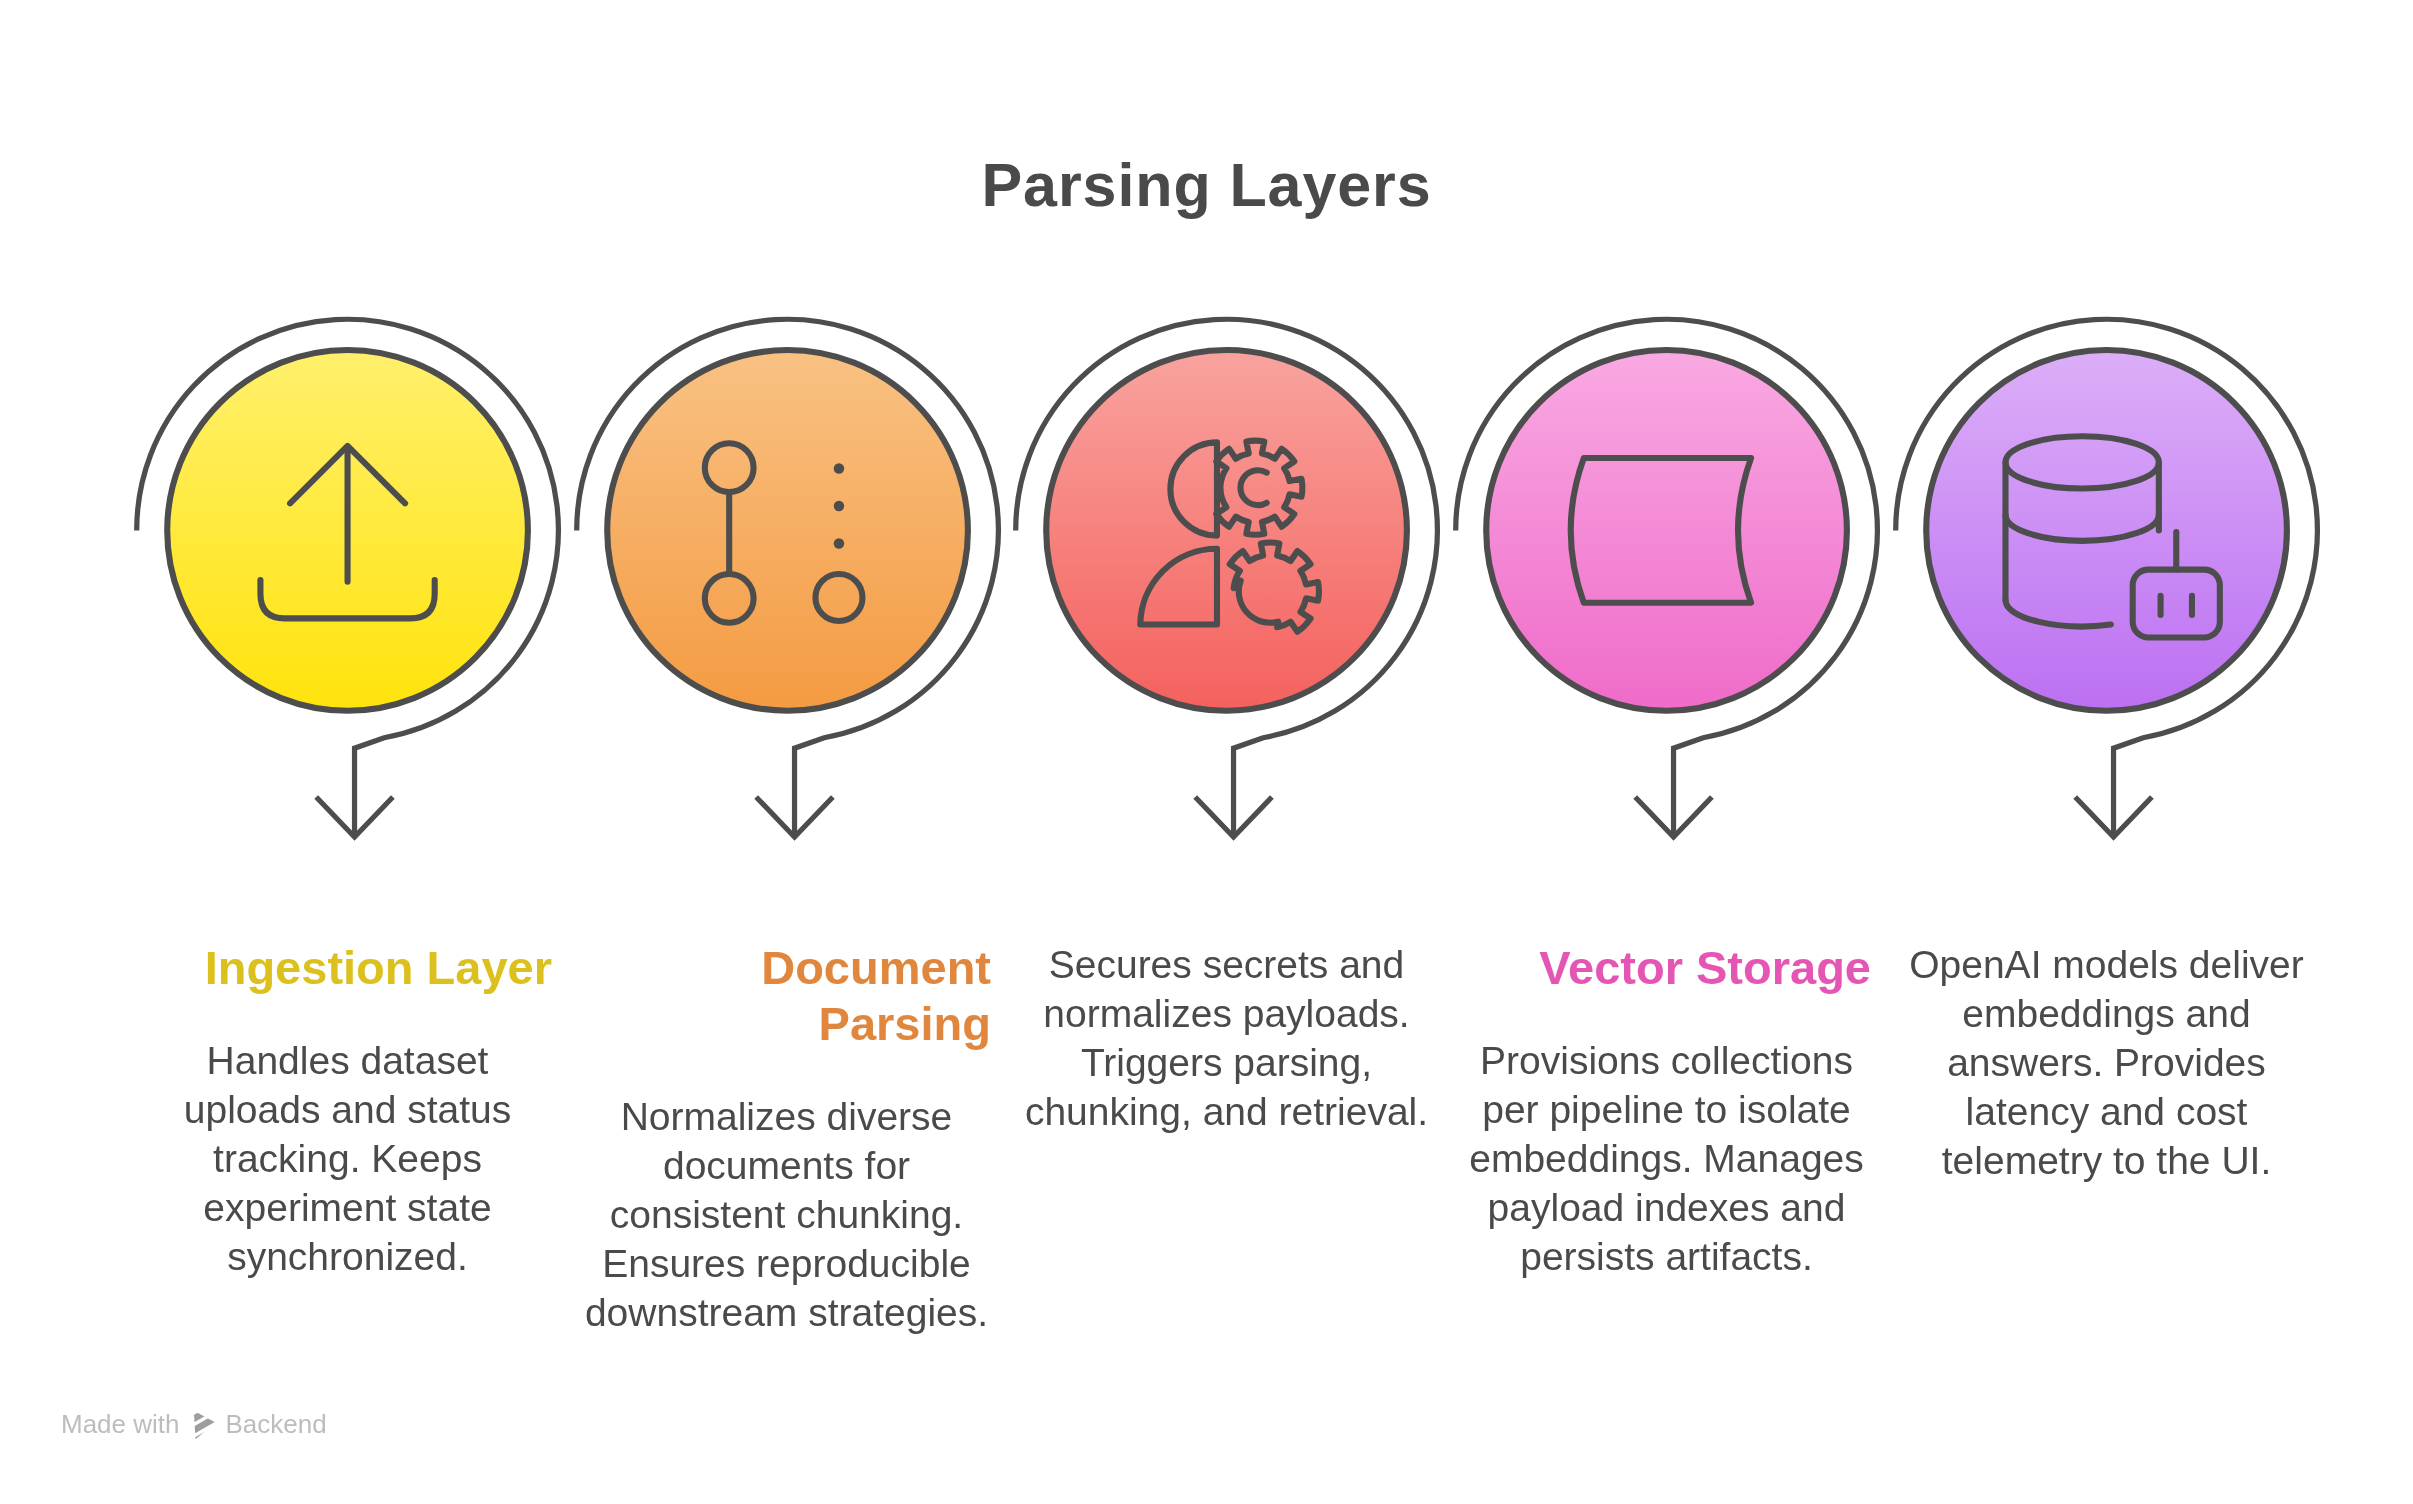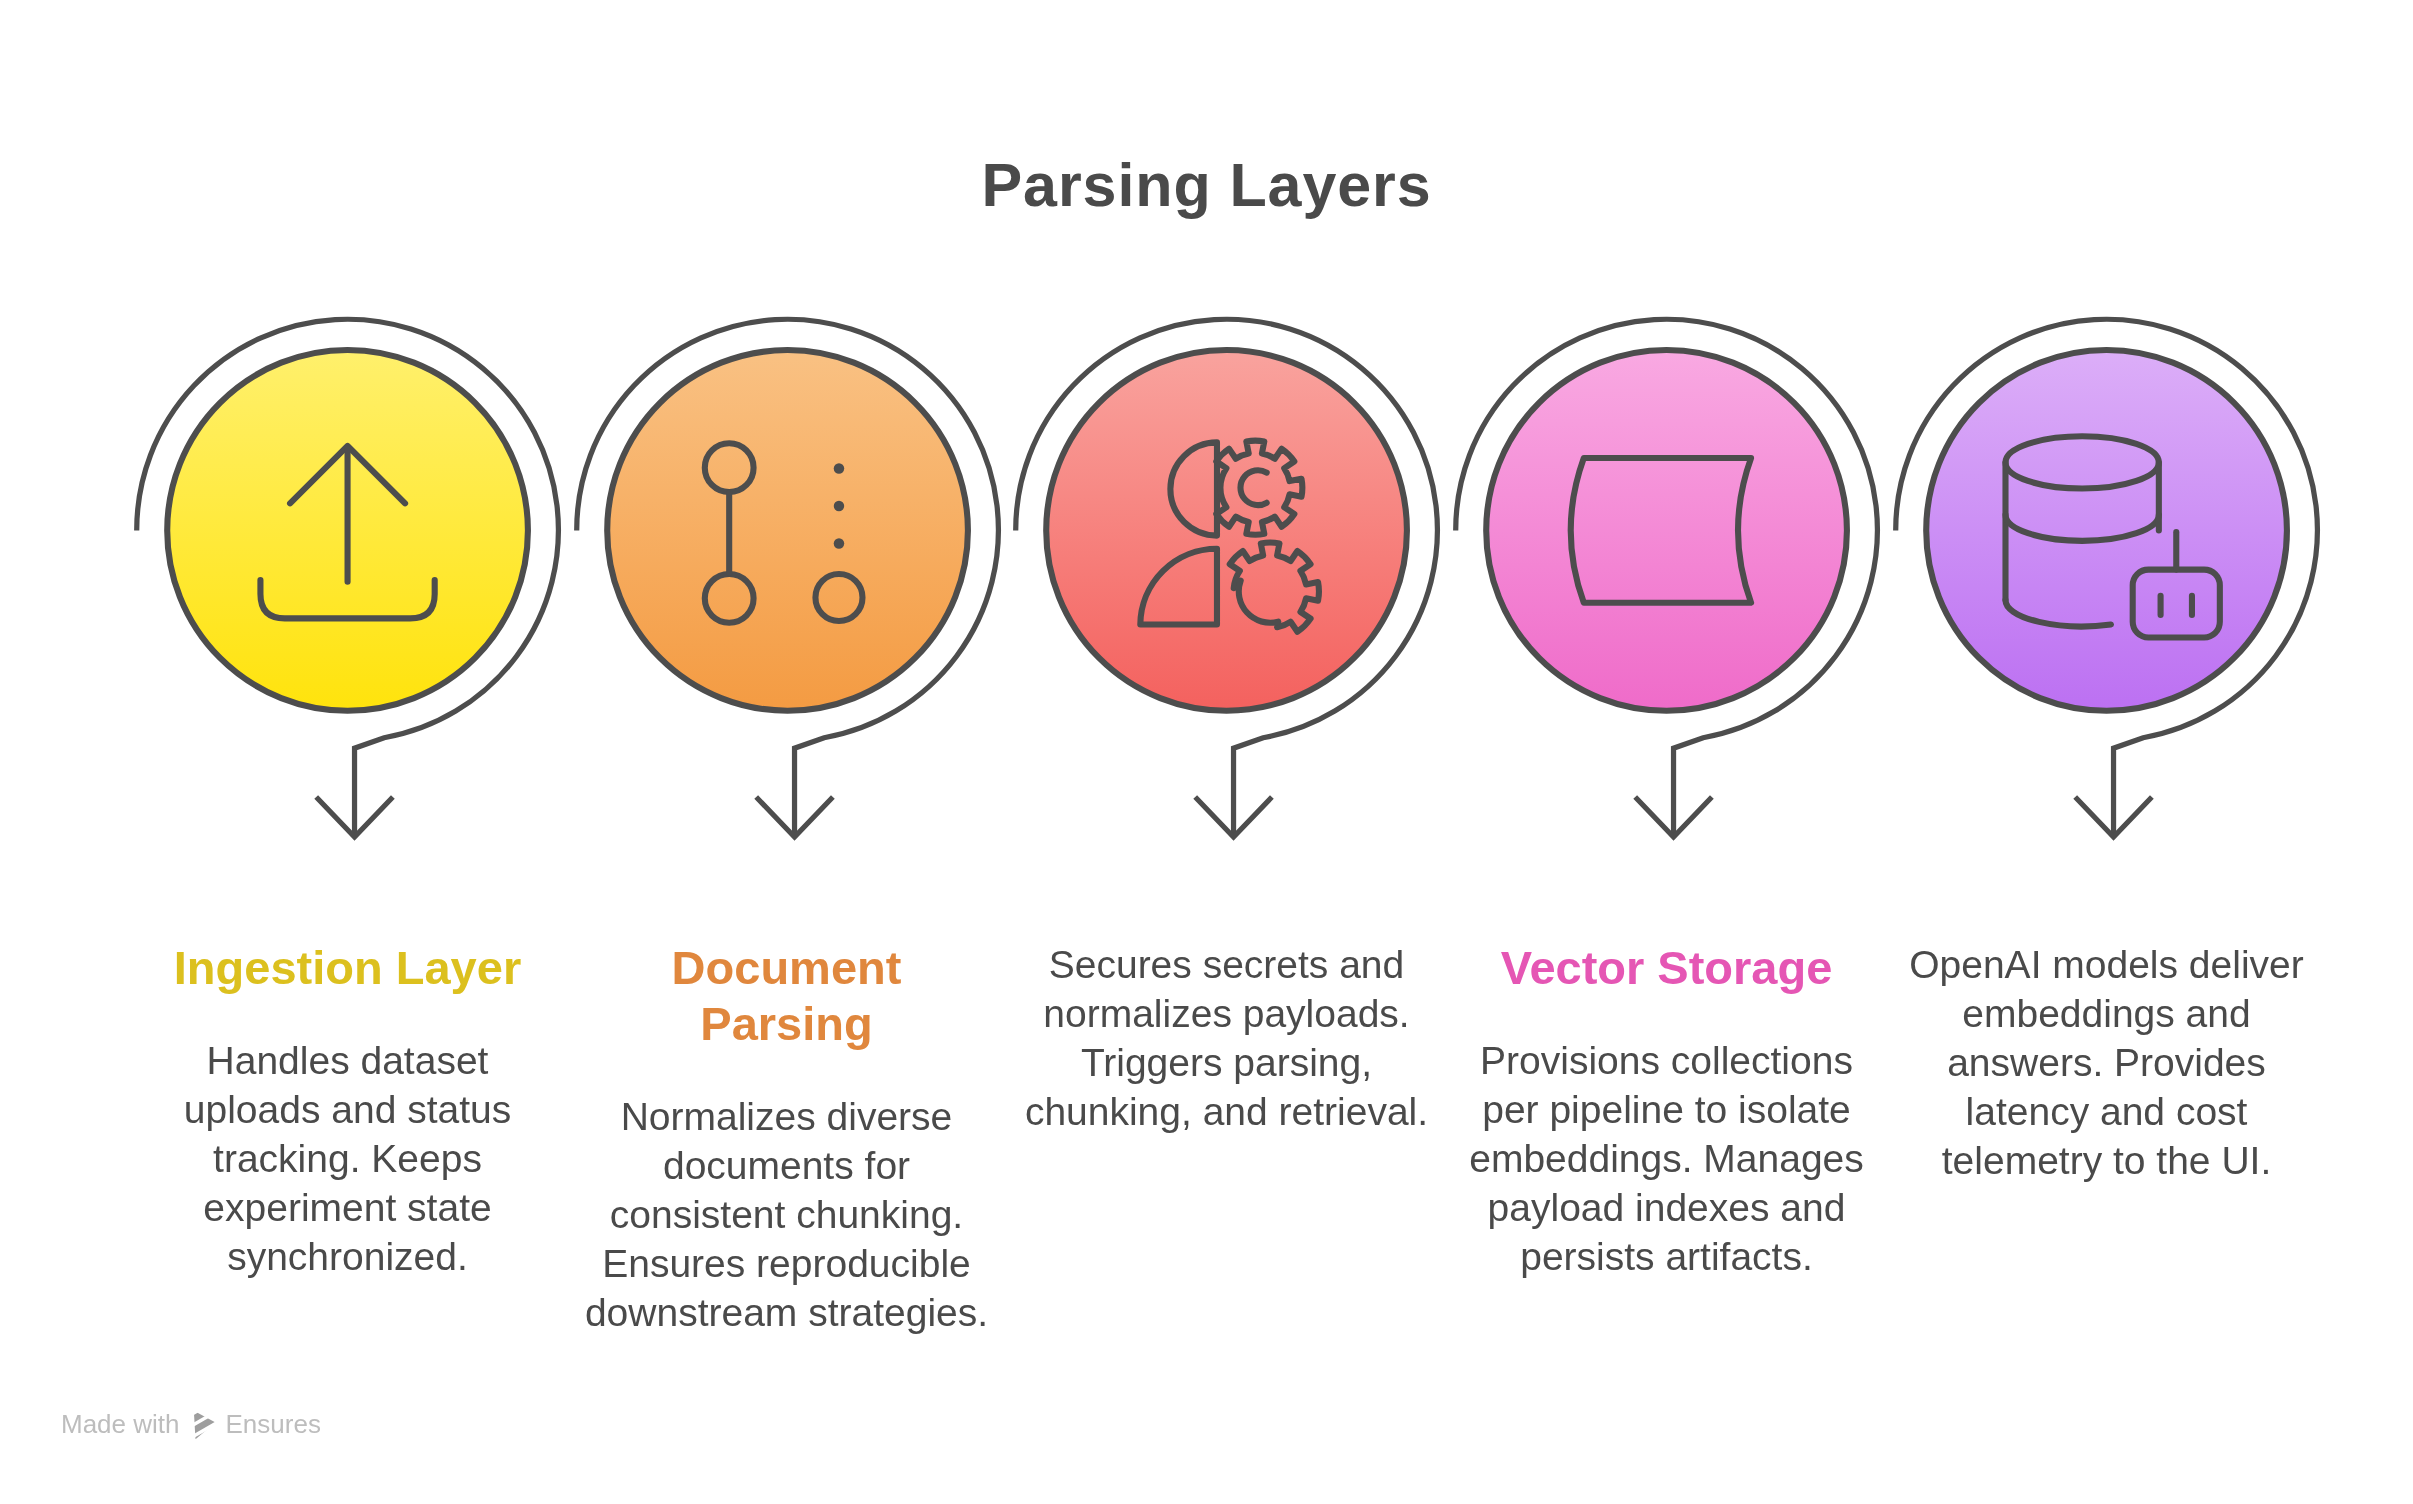--- a/index.html
+++ b/index.html
@@ -32,20 +32,21 @@
   .module-svg .arrowhead{fill:none; stroke:var(--outline); stroke-width:6px; stroke-linejoin:miter;}
   .module-svg .ic{fill:none; stroke:var(--outline); stroke-width:7px; stroke-linecap:round; stroke-linejoin:round;}
   .module-svg .dot{fill:var(--outline); stroke:none;}
   .module-text{
     position:absolute; top:940px; width:409px;
     text-align:center;
   }
   .module-title{
     font-size:47px; font-weight:bold; line-height:56px;
     margin-bottom:40px;
+    text-align:right;
   }
   .module-desc{
     font-size:39px; line-height:49px;
     color:var(--body-color);
   }
   .footer{
     position:absolute; left:61px; top:1409px;
     display:flex; align-items:center; gap:8px;
     font-size:26px; color:var(--footer-text);
   }
@@ -177,15 +178,15 @@
   <svg class="napkin-logo" width="30" height="30" viewBox="0 0 36 36">
     <clipPath id="napkin-tri">
         <path d="M7 1 L33 15 L9 35 Z"></path>
       </clipPath>
     <g clip-path="url(#napkin-tri)" fill="var(--footer-logo)">
       <rect x="-8" y="2" width="52" height="8" transform="rotate(-30 18 18)"></rect>
       <rect x="-8" y="14" width="52" height="8" transform="rotate(-30 18 18)"></rect>
       <rect x="-8" y="26" width="52" height="8" transform="rotate(-30 18 18)"></rect>
     </g>
   </svg>
-  <span>Ensures</span>
+  <span>Backend</span>
 </div>
 
 
 </body></html>

